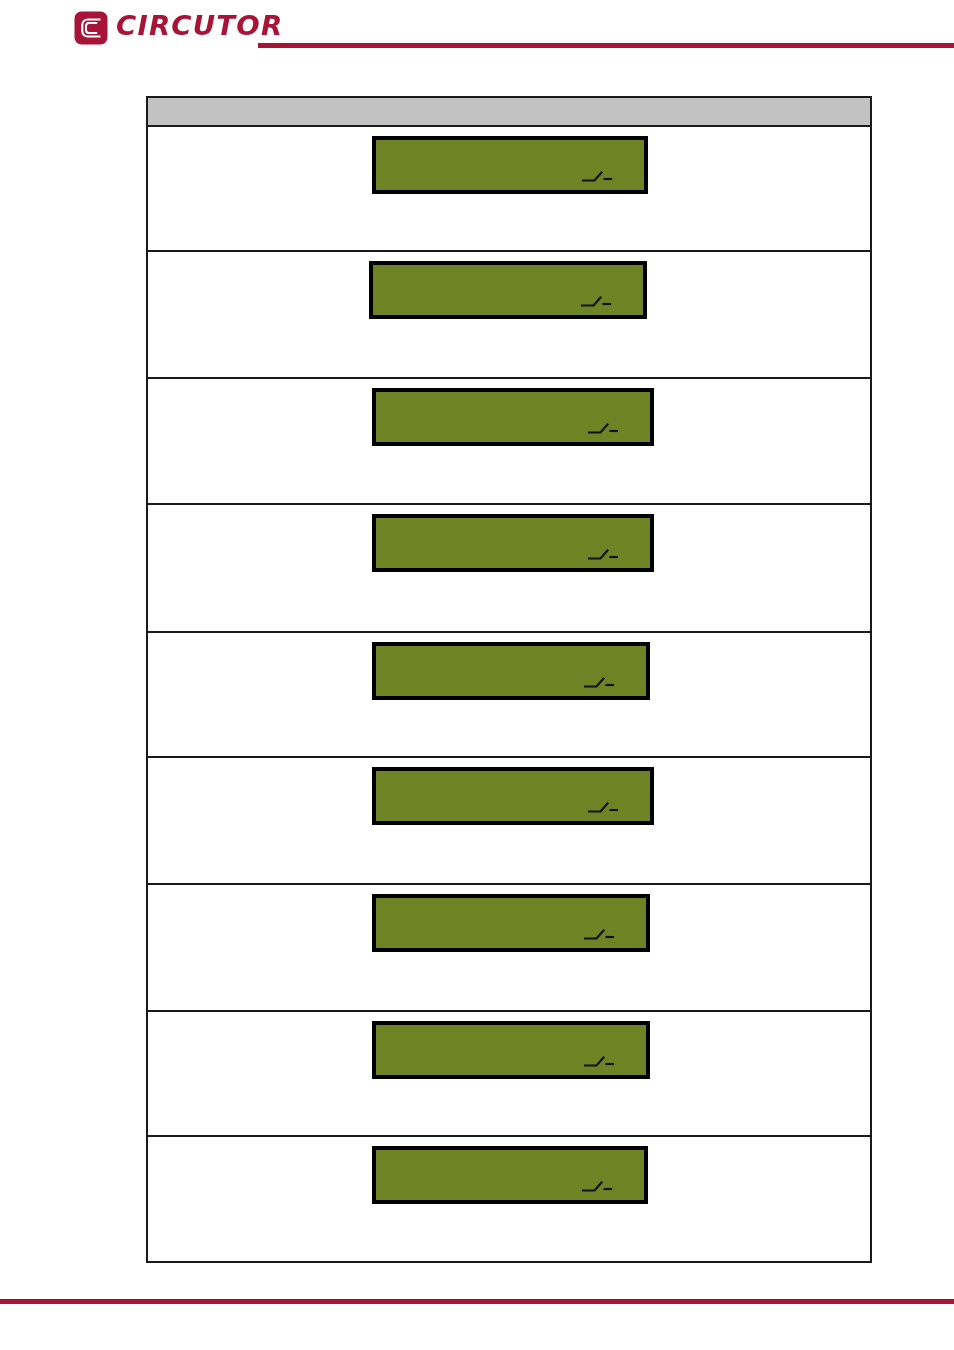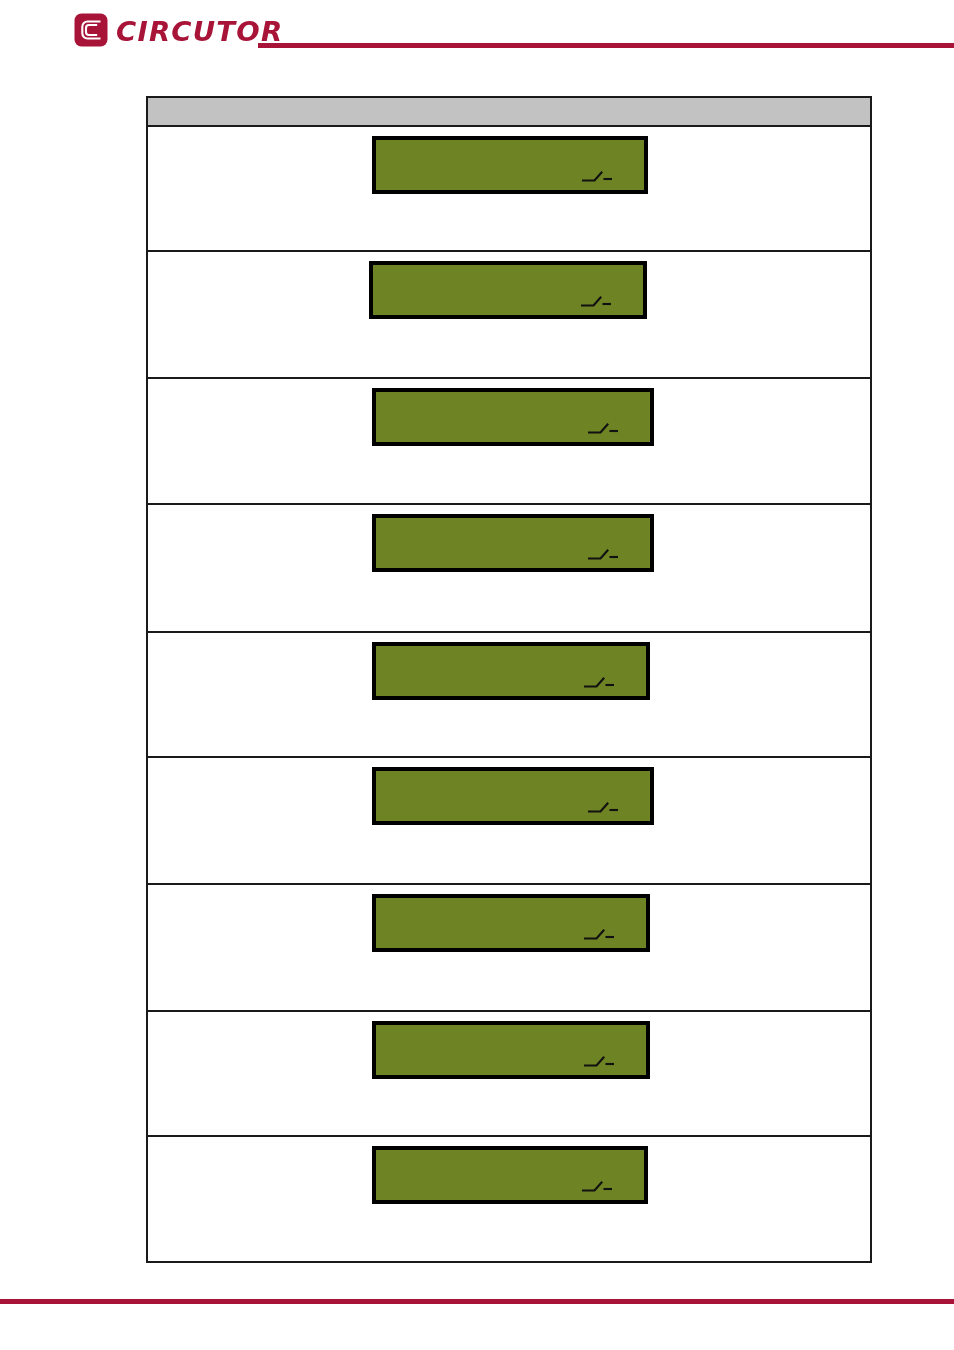--- a/index.html
+++ b/index.html
@@ -24,21 +24,21 @@
     top: 0;
     width: 954px;
     height: 96px;
   }
   .brand {
     position: absolute;
     left: 74px;
     top: 11px;
     height: 36px;
     display: flex;
-    align-items: flex-end;
+    align-items: flex-start;
     gap: 8px;
   }
   .brand-mark {
     width: 34px;
     height: 34px;
     flex: 0 0 34px;
     position: relative;
   }
   .brand-mark svg { display: block; }
   .brand-word {

